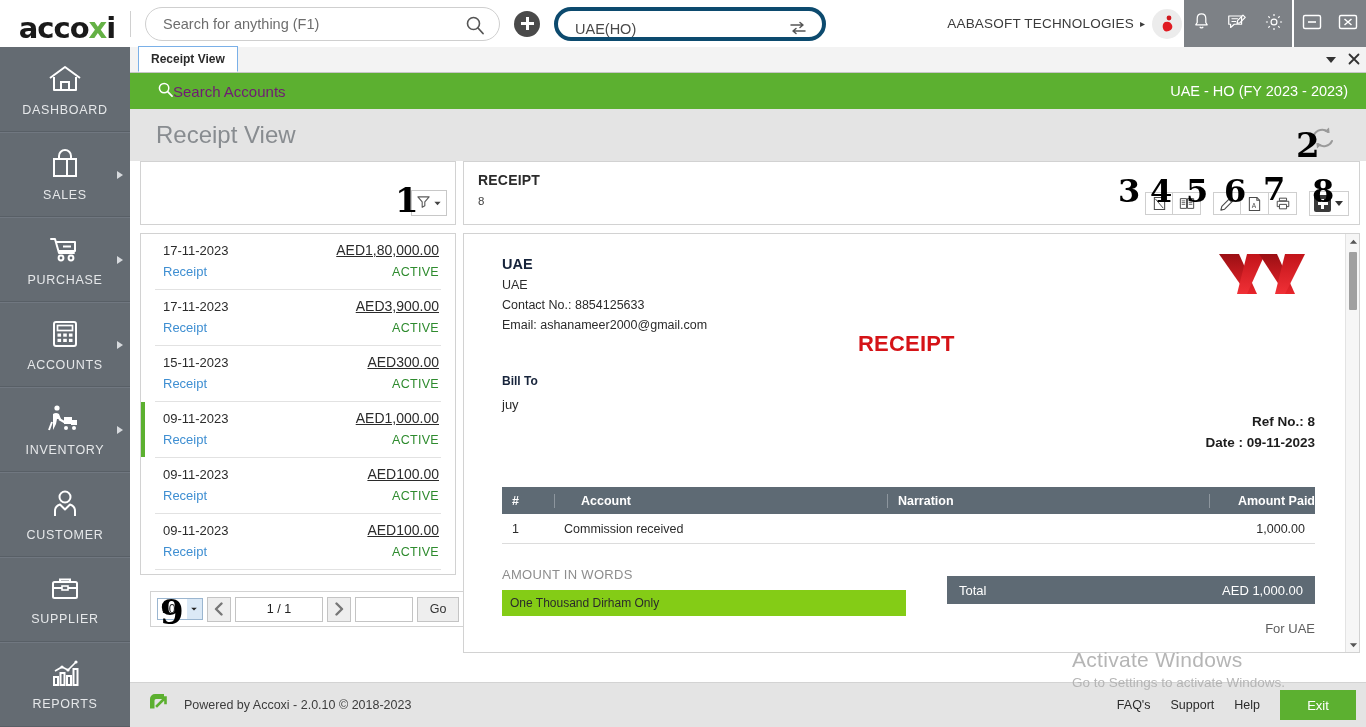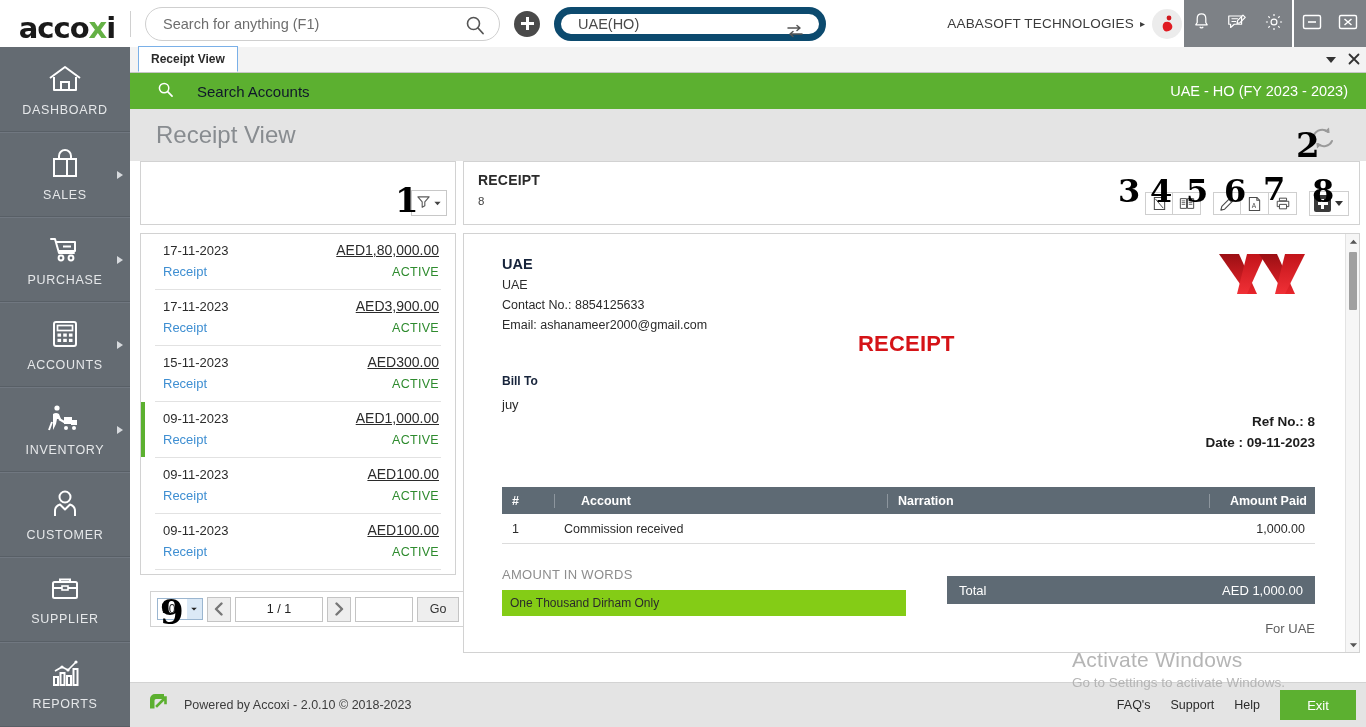--- a/index.html
+++ b/index.html
@@ -44,22 +44,22 @@
     width: 26px; height: 26px; border-radius: 50%; background: #4a4a4a;
     margin-left: 14px; display: flex; align-items: center; justify-content: center;
     color: #fff; font-size: 21px; line-height: 1; font-weight: bold;
     cursor: pointer; position: relative;
   }
   .plus-btn::before { content:""; position:absolute; width:13px; height:3px; background:#fff; }
   .plus-btn::after  { content:""; position:absolute; width:3px; height:13px; background:#fff; }
 
   .branch-wrap {
     position: relative; width: 272px; height: 34px; margin-left: 14px;
-    border: 7px solid #0c4a6e; border-radius: 17px; background: #fff;
-    display: flex; align-items: center;
+    border: 4px solid #0c4a6e; border-radius: 17px; background: #fff;
+    display: flex; align-items: flex-end;
   }
   .branch-wrap .bval { font-size: 14.5px; color: #4a4a4a; padding-left: 17px; }
   .branch-ico { position: absolute; right: 14px; top: 8px; }
 
   .company-area {
     margin-left: auto; display: flex; align-items: center; height: 47px;
     padding-right: 2px;
   }
   .company-name { font-size: 13.5px; color: #3b3b3b; letter-spacing: .2px; }
   .company-caret { font-size: 10px; color: #3b3b3b; margin: 0 7px 0 6px; }
@@ -113,21 +113,21 @@
   .tabbar-right {
     position: absolute; right: 6px; top: 4px; display: flex; gap: 12px;
     align-items: center;
   }
   .tb-caret { width:0;height:0;border-left:5px solid transparent;border-right:5px solid transparent;border-top:6px solid #333; cursor:pointer;}
 
   .greenbar {
     height: 36px; background: #5cb030; display: flex; align-items: center;
     padding: 0 18px 0 28px; justify-content: space-between;
   }
-  .greenbar .ga { display: flex; align-items: center; gap: 24px; color: #0f172a; font-size: 15px; cursor: pointer; }
+  .greenbar .ga { display: flex; align-items: center; gap: 0; color: #701a75; font-size: 15px; cursor: pointer; }
   .greenbar .gb { color: #fff; font-size: 14.5px; }
 
   .pagehead {
     height: 52px; background: #e4e4e4; display: flex; align-items: center;
     padding-left: 26px; position: relative;
   }
   .pagehead-title { font-size: 24px; color: #888c90; font-weight: normal; }
   .refresh-btn { position: absolute; right: 28px; top: 14px; cursor: pointer; }
 
   .body-area { position: relative; height: 566px; background: #fff; padding: 0; }
@@ -245,21 +245,21 @@
   .refblock div + div { margin-top: 6px; }
 
   .tbl { position: absolute; left: 38px; right: 30px; top: 253px; }
   .tbl-head {
     display: flex; background: #5e6a74; color: #fff; height: 27px;
     align-items: center; font-size: 12.5px; font-weight: bold;
   }
   .th-num { width: 52px; padding-left: 10px; }
   .th-acc { flex: 1; padding-left: 26px; border-left: 1px solid #8d969e; }
   .th-nar { width: 322px; padding-left: 10px; border-left: 1px solid #8d969e; }
-  .th-amt { width: 106px; padding-right: 8px; text-align: right; border-left: 1px solid #8d969e; }
+  .th-amt { width: 106px; padding-right: 0; text-align: right; border-left: 1px solid #8d969e; }
   .tbl-row {
     display: flex; height: 30px; align-items: center; font-size: 12.5px;
     color: #2b2b2b; border-bottom: 1px solid #dcdcdc;
   }
   .td-num { width: 52px; padding-left: 10px; }
   .td-acc { flex: 1; padding-left: 10px; }
   .td-nar { width: 322px; padding-left: 10px; }
   .td-amt { width: 106px; padding-right: 10px; text-align: right; }
 
   .words-block { position: absolute; left: 38px; top: 333px; width: 404px; }

